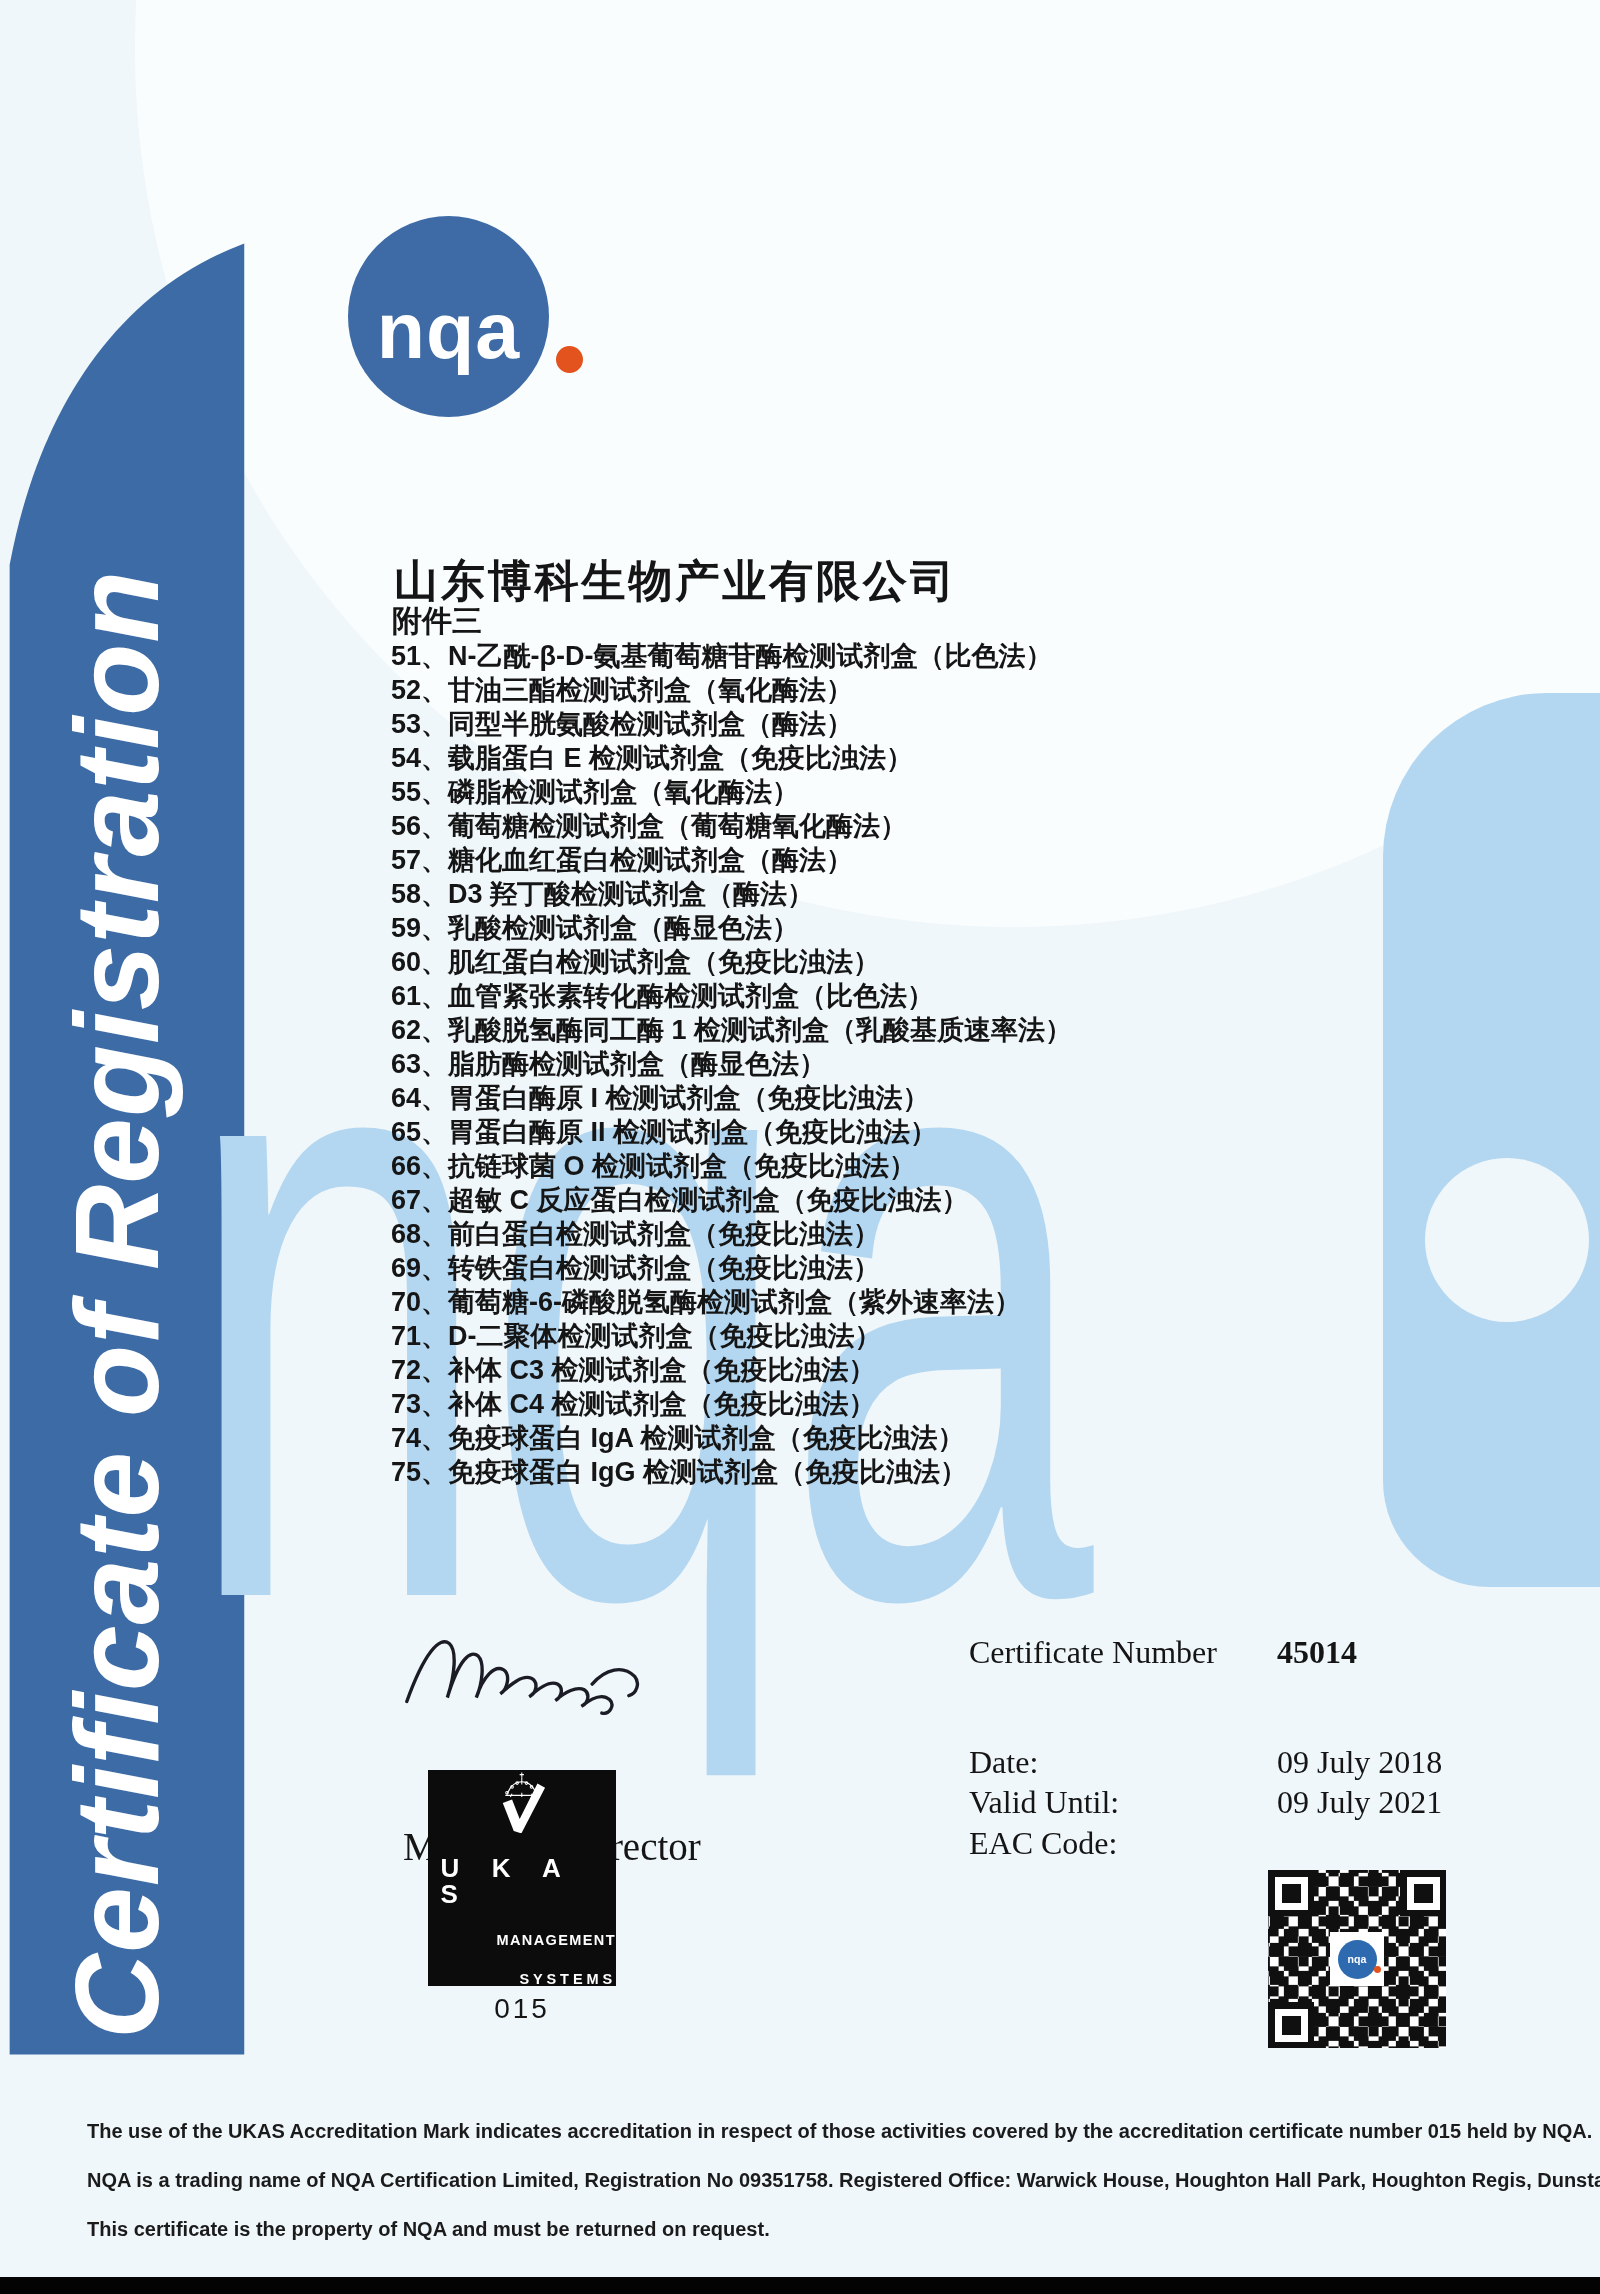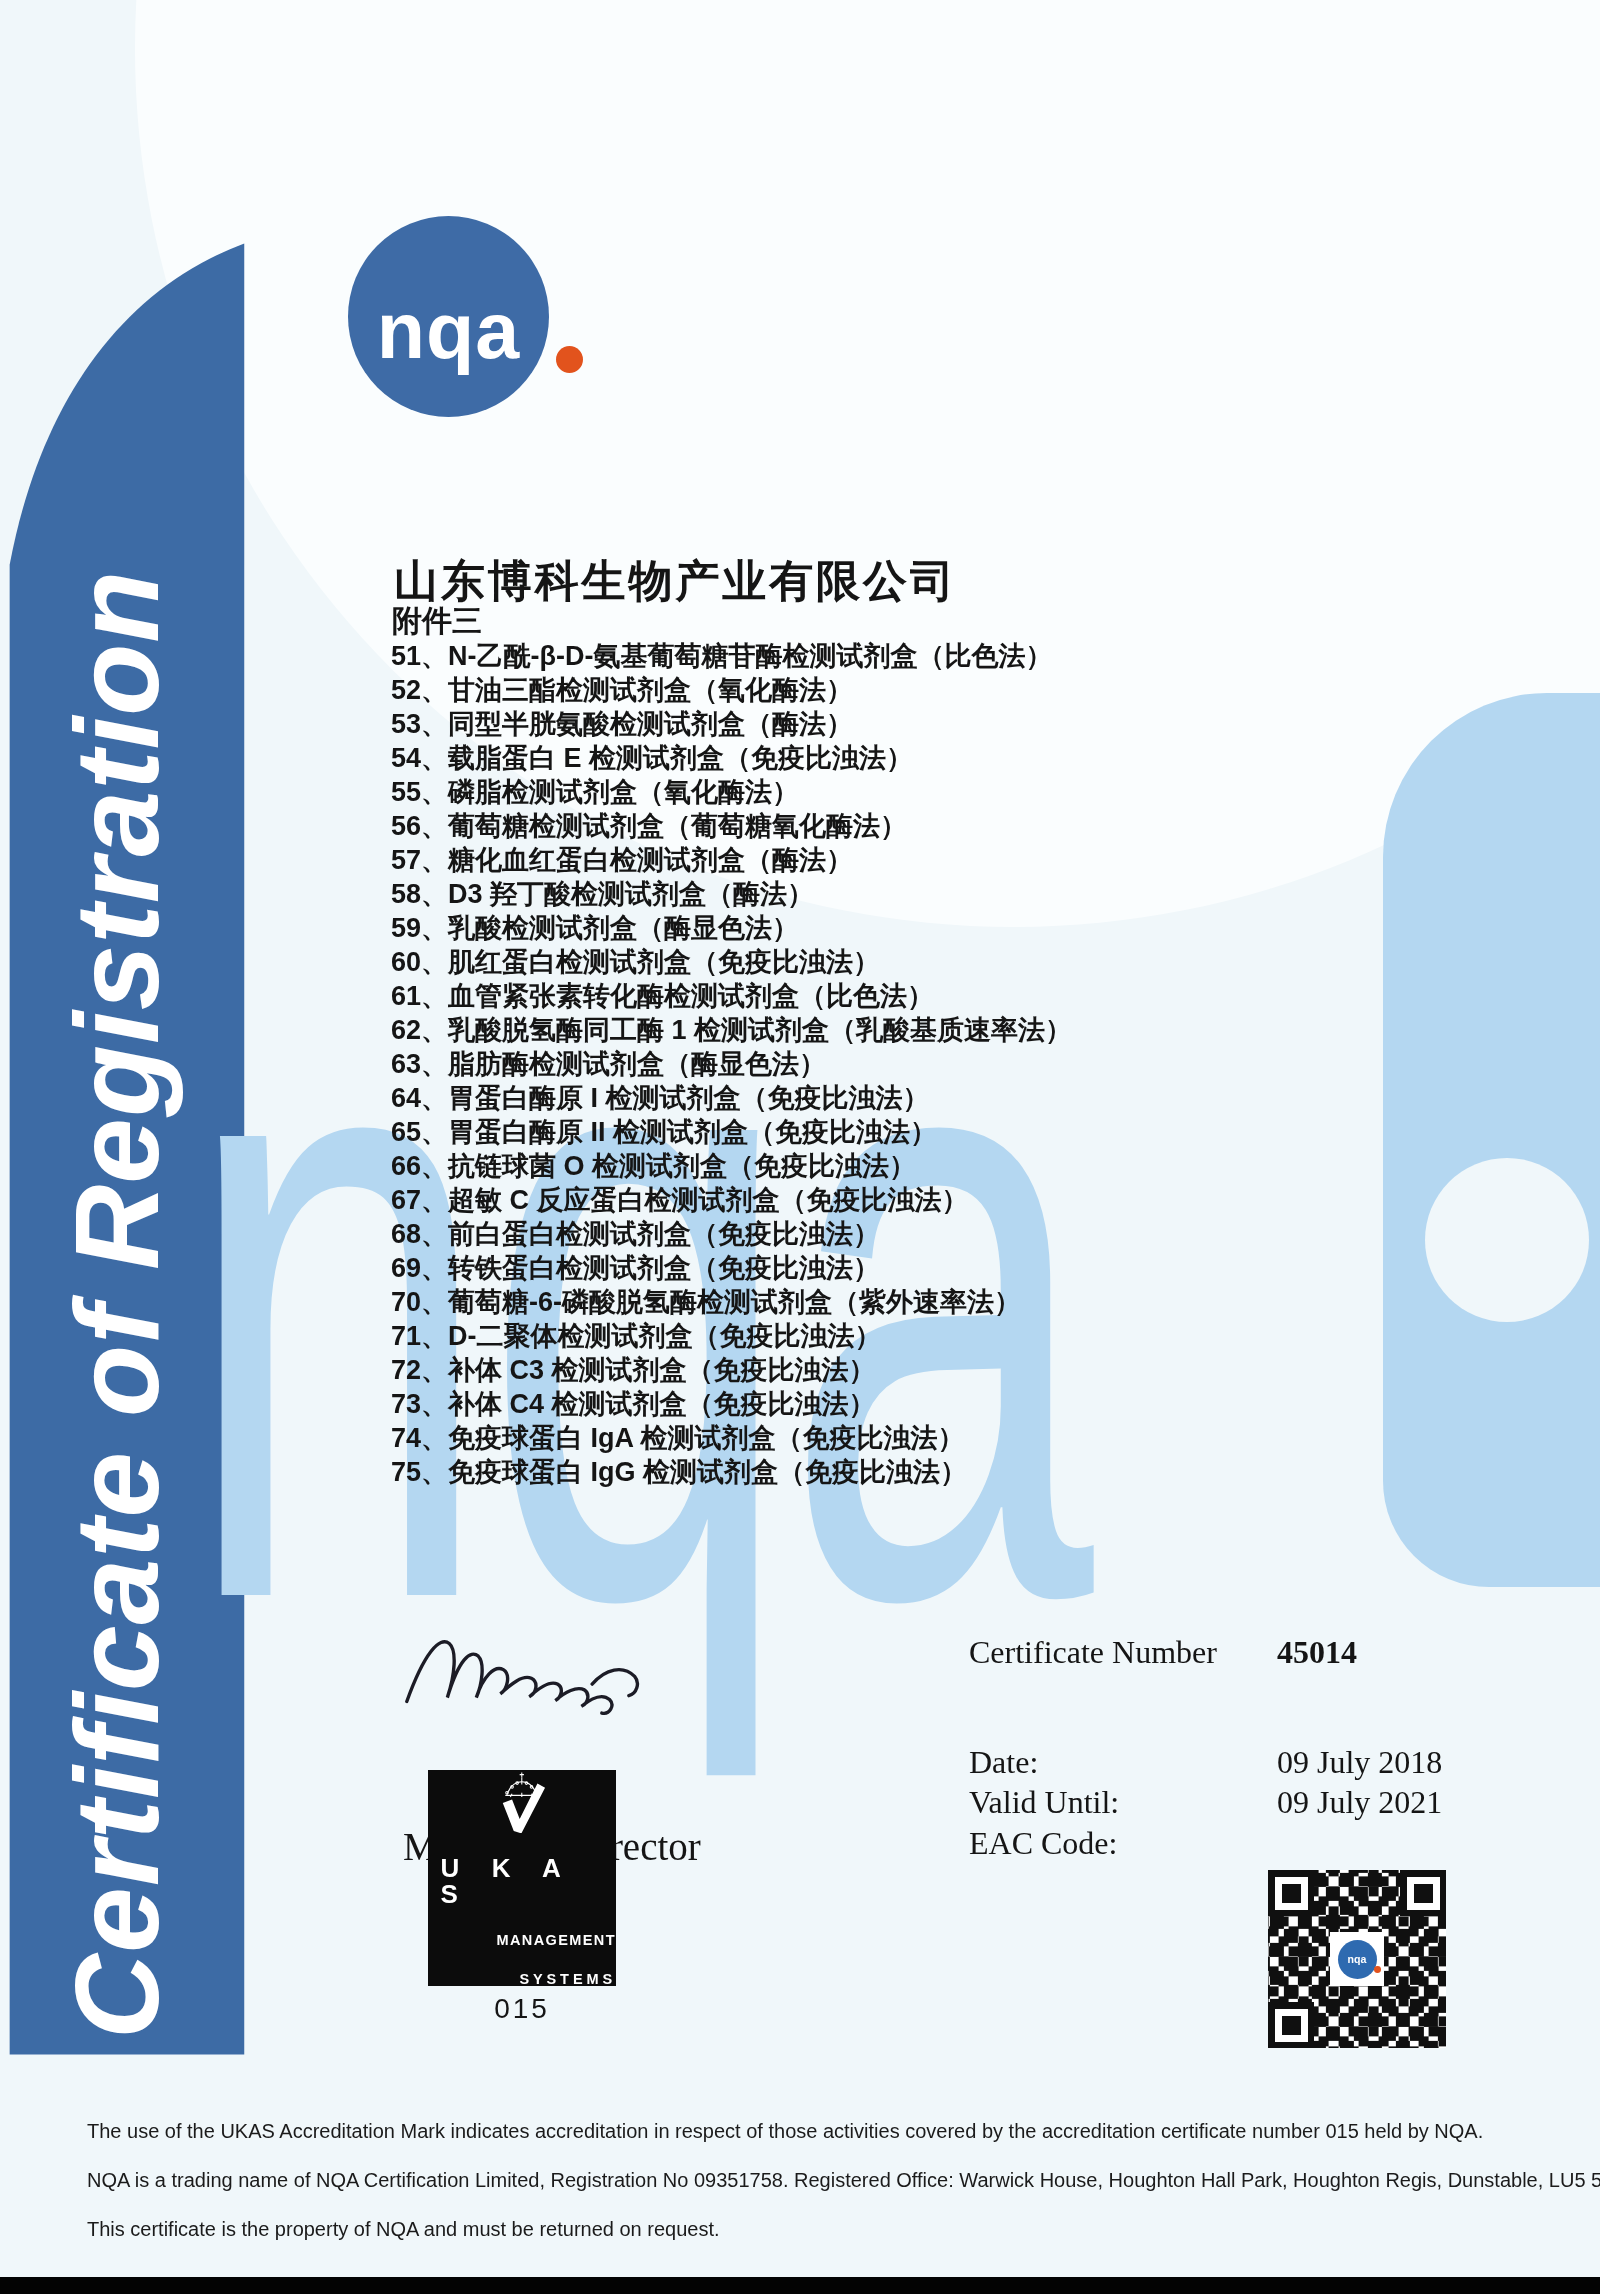--- a/index.html
+++ b/index.html
@@ -62,21 +62,21 @@
   .finder{position:absolute;width:46px;height:46px;background:#101010;}
   .finder::before{content:"";position:absolute;left:6.8px;top:6.8px;width:33px;height:33px;background:#fff;}
   .finder::after{content:"";position:absolute;left:13.5px;top:13.5px;width:19.3px;height:19.3px;background:#101010;}
   .finder.tl{left:0;top:0;} .finder.tr{right:0;top:0;} .finder.bl{left:0;bottom:0;}
   .qr-logo{position:absolute;left:50%;top:50%;width:54px;height:54px;margin:-27px 0 0 -27px;background:#fff;
            display:flex;align-items:center;justify-content:center;}
   .qr-logo-circle{width:39px;height:39px;border-radius:50%;background:#2e6ab0;color:#fff;font-size:10.6px;font-weight:700;
                   display:flex;align-items:center;justify-content:center;}
   .qr-logo-dot{position:absolute;right:2.9px;bottom:13.5px;width:6.8px;height:6.8px;border-radius:50%;background:#e2531d;}
   
-  .footer{position:absolute;left:87px;top:2120px;width:1448px;z-index:4;font-size:20px;font-weight:400;color:#1b1b1b;}
+  .footer{position:absolute;left:87px;top:2120px;width:1448px;z-index:4;font-size:20px;font-weight:700;color:#1b1b1b;}
   .footer div{margin-bottom:26px;white-space:nowrap;}
   .scan-edge{position:absolute;left:0;bottom:0;width:100%;height:17.4px;background:#030303;z-index:6;}
 </style>
 </head>
 <body>
 
 <div class="page">
 
   <div class="halo"></div>
 

